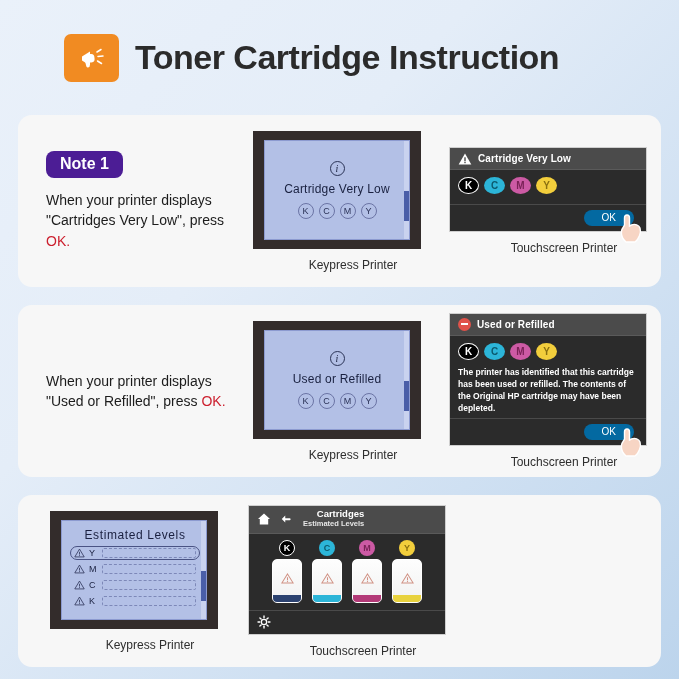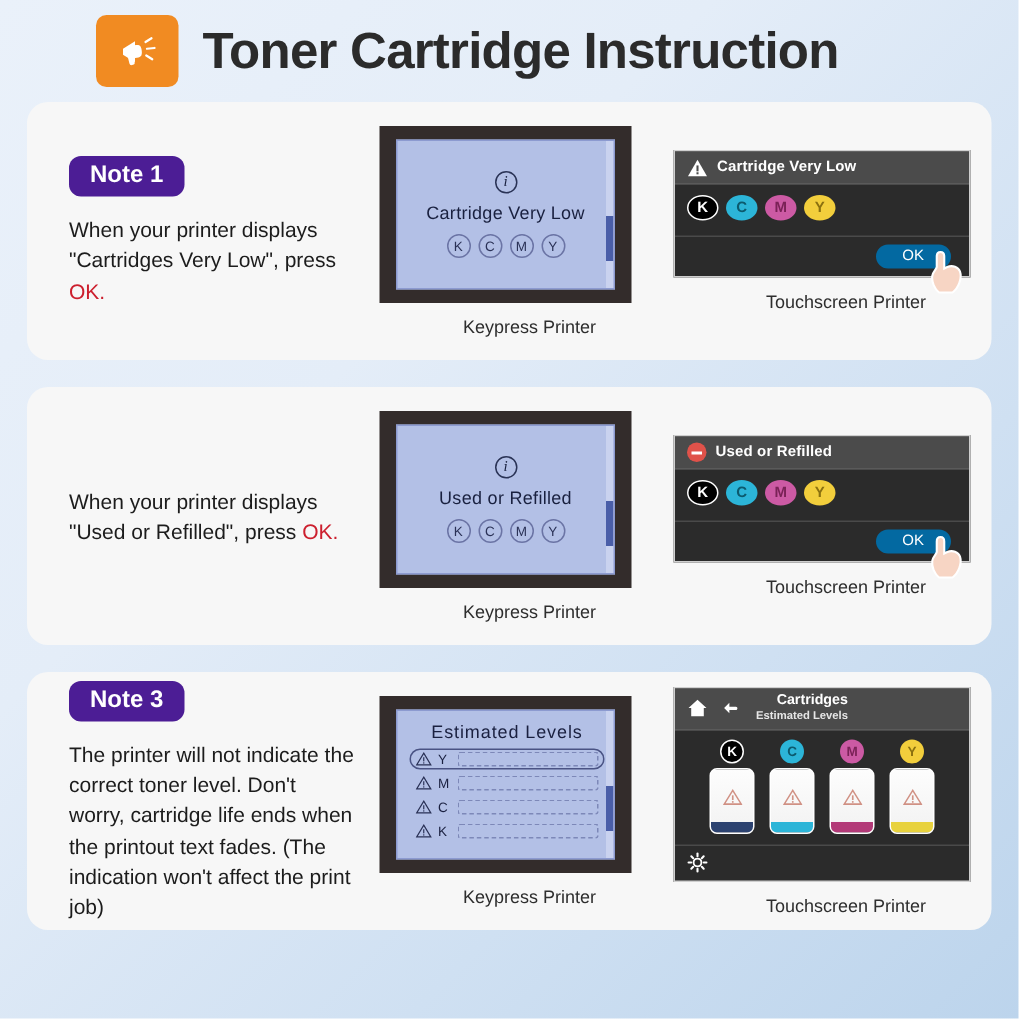--- a/index.html
+++ b/index.html
@@ -8,21 +8,21 @@
     font-family: "Liberation Sans", sans-serif;
     overflow: hidden;
   }
   body {
     background: linear-gradient(135deg, #eaf1fa 0%, #e4edf8 35%, #cfe0f2 70%, #bcd4ec 100%);
     position: relative;
   }
 
   
   .header {
-    height: 68px;
+    height: 115px;
     display: flex;
     align-items: center;
     padding-left: 64px;
     gap: 16px;
   }
   .brand-icon {
     width: 55px; height: 48px;
     background: #f18b22;
     border-radius: 7px;
     display: flex; align-items: center; justify-content: center;
@@ -359,37 +359,34 @@
             </div>
           <div class="touch-head-title">Used or Refilled</div>
         </div>
         <div class="touch-body">
           <div class="kcmy-row">
             <span class="kc-k">K</span>
             <span class="kc-c">C</span>
             <span class="kc-m">M</span>
             <span class="kc-y">Y</span>
           </div>
+          <div class="touch-msg">The printer has identified that this cartridge has been used or refilled. The contents of the Original HP cartridge may have been depleted.</div>
         </div>
         <div class="touch-foot">
           <div class="ok-btn">OK</div>
           <svg class="hand" viewBox="0 0 26 30">
             <path d="M9 2 C11 2 11.5 3.5 11.5 5 L11.5 13 L13.5 12 C17 10.5 21 12 22 15 C23.5 19.5 21 26 17 29 L8 29 C5 26.5 3 22 3.5 18 C4 15 6 14 6.5 12 L6.5 5 C6.5 3.5 7 2 9 2 Z" fill="#f7d5c4" stroke="#ffffff" stroke-width="1.4"></path>
           </svg>
         </div>
       </div>
       <div class="device-caption">Touchscreen Printer</div>
     </div>
   </div>
 
   <div class="card card-note3">
-    <div class="note-left">
-      <div class="note-badge">Note 3</div>
-      <div class="note-text">The printer will not indicate the correct toner level. Don't worry, cartridge life ends when the printout text fades. (The indication won't affect the print job)</div>
-    </div>
 
     <div class="device keypress-wrap">
       <div class="bezel">
         <div class="lcd lcd-levels">
           <div class="lcd-levels-title">Estimated Levels</div>
 
           <div class="lvl-row sel">
             <svg class="lvl-warn" viewBox="0 0 14 12">
               <path d="M7 1 L13 11 L1 11 Z" fill="none" stroke="#2a3156" stroke-width="1"></path>
               <rect x="6.5" y="4.5" width="1" height="3.5" fill="#2a3156"></rect>

